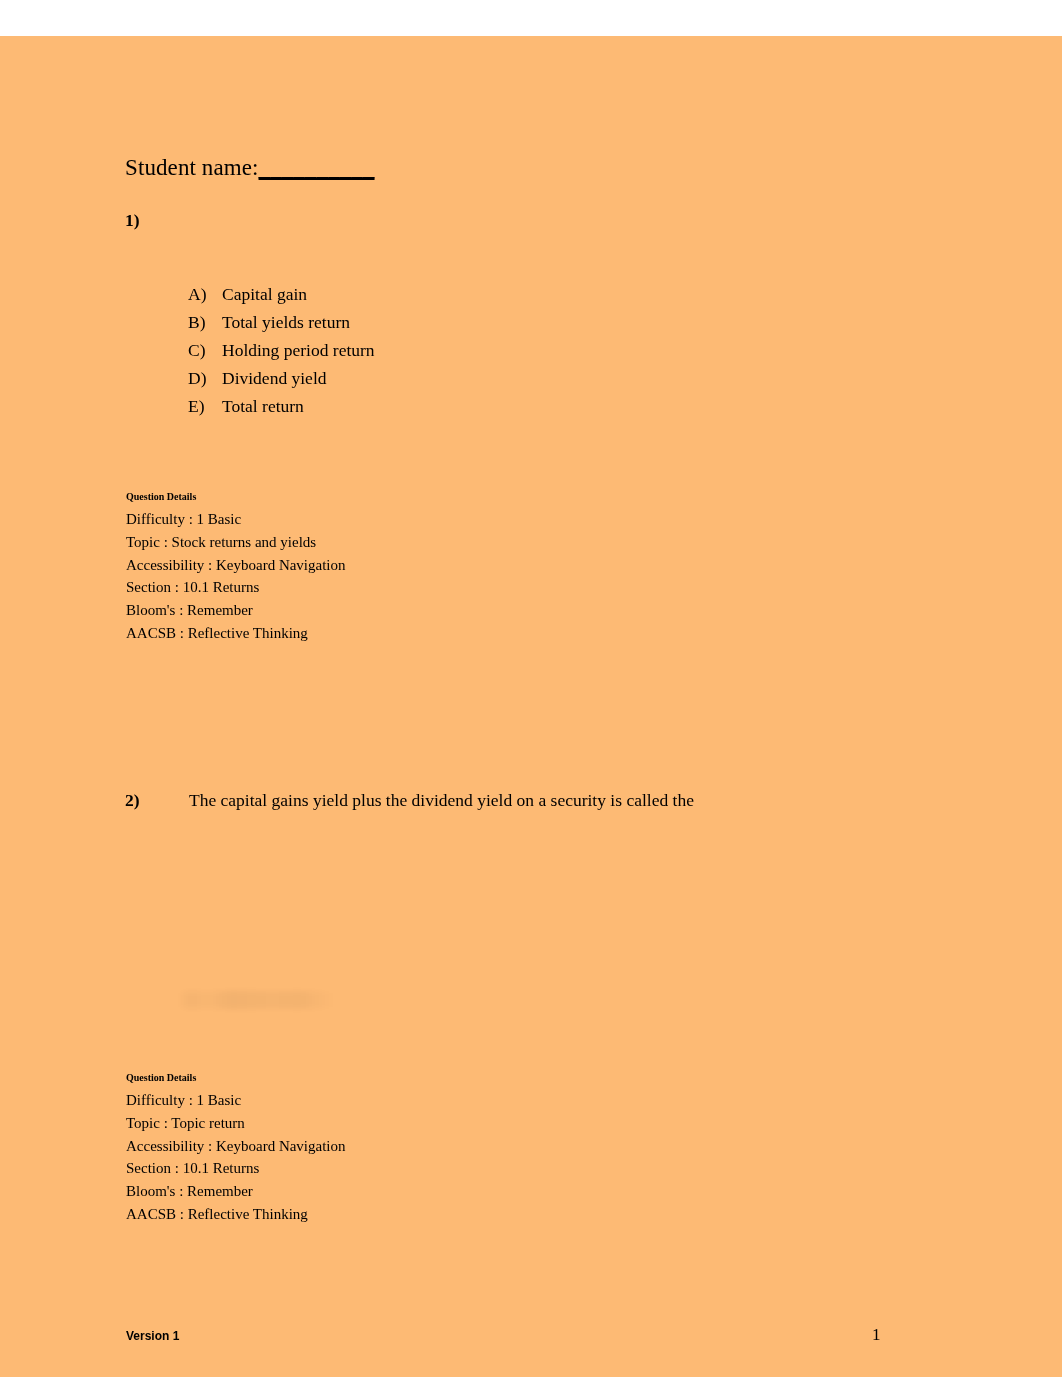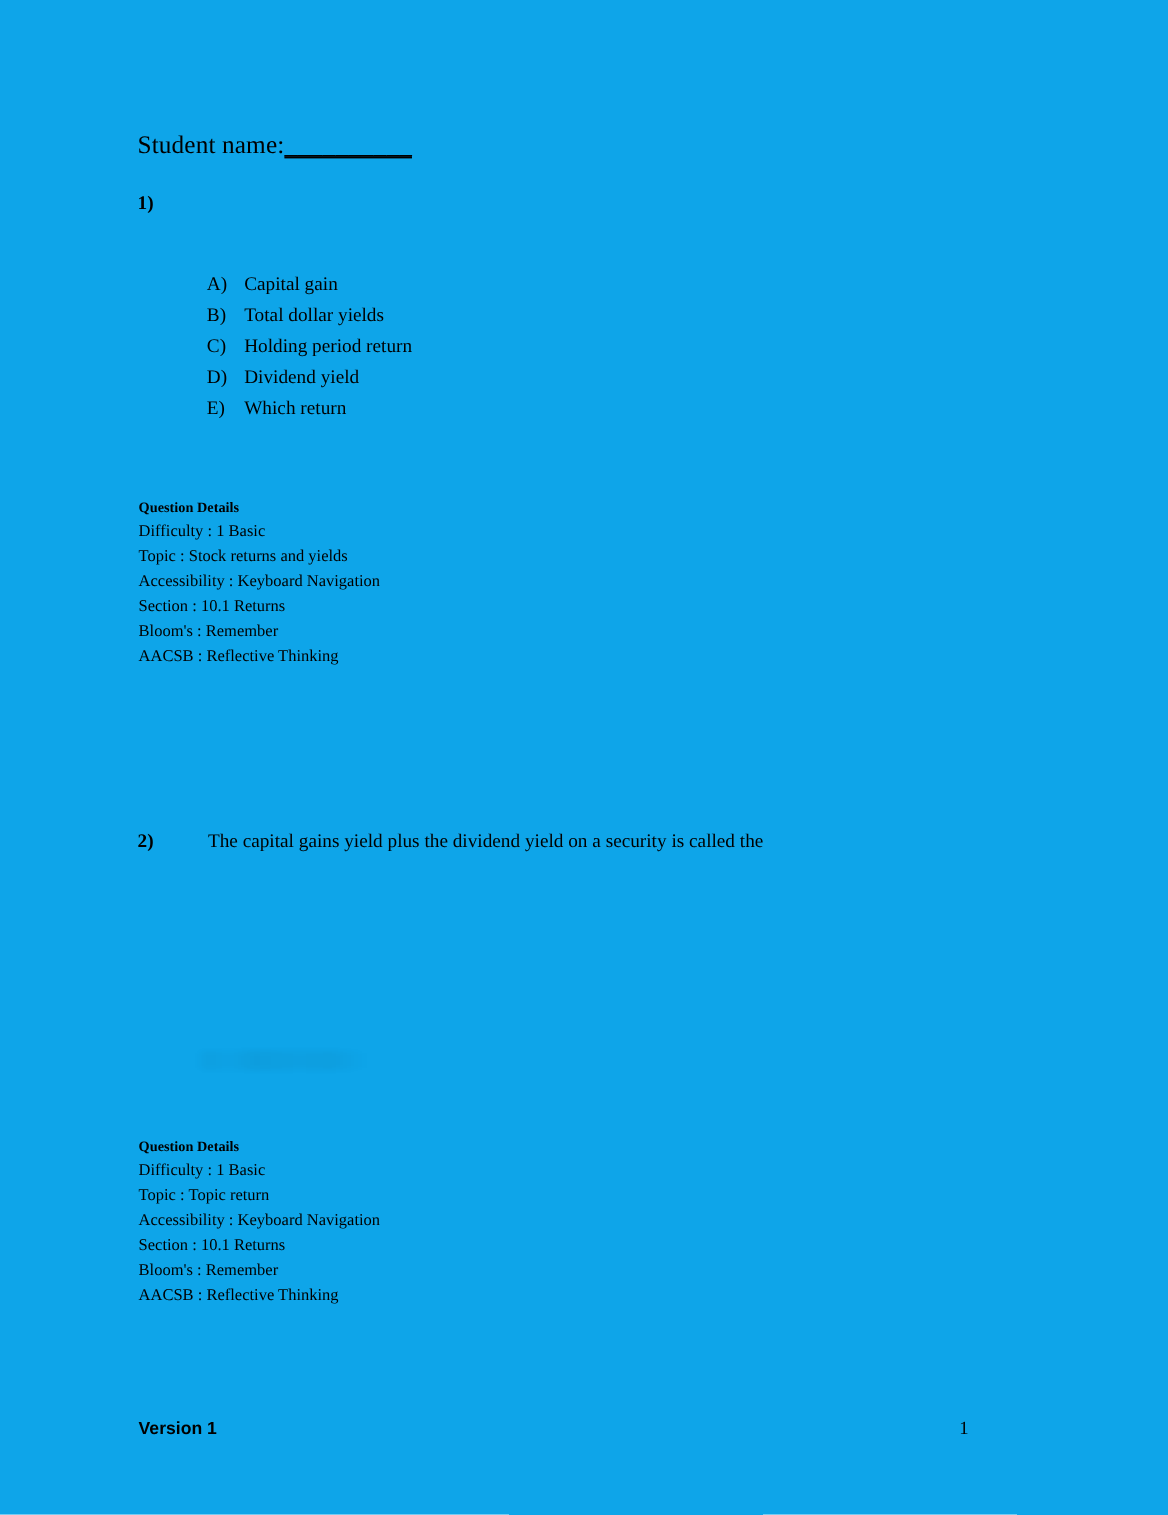--- a/index.html
+++ b/index.html
@@ -12,21 +12,22 @@
     height: 1377px;
     position: relative;
     font-family: "Liberation Serif", "DejaVu Serif", serif;
     color: #000000;
     overflow: hidden;
   }
 
   .page {
     position: absolute;
     inset: 0;
-    background: #0ea5e9;
+    background: #fdba74;
+    margin-top: 36px;
   }
 
   
   .student-name {
     position: absolute;
     left: 125px;
     top: 118px;
     font-size: 23px;
     line-height: 28px;
     white-space: nowrap;
@@ -85,21 +86,21 @@
 
   
   .details {
     position: absolute;
     left: 126px;
     font-size: 15px;
     line-height: 22.8px;
   }
   .details-title {
     font-weight: bold;
-    font-size: 13px;
+    font-size: 10px;
     line-height: 21px;
     margin-bottom: 1px;
     font-family: Liberation Serif, serif;
   }
   .details-line {
     white-space: nowrap;
   }
 
   
   .smudge {
@@ -120,21 +121,21 @@
     filter: blur(3px);
     opacity: 0.9;
   }
 
   
   .footer-version {
     position: absolute;
     left: 126px;
     top: 1289px;
     font-family: "Liberation Sans", "DejaVu Sans", sans-serif;
-    font-size: 16px;
+    font-size: 12px;
     font-weight: 600;
     line-height: 22px;
   }
   .footer-page {
     position: absolute;
     left: 872px;
     top: 1288px;
     font-size: 17px;
     line-height: 22px;
   }
@@ -154,33 +155,33 @@
     </div>
   </div>
 
   <div class="options">
     <div class="option">
       <span class="option-label">A)</span>
       <span>Capital gain</span>
     </div>
     <div class="option">
       <span class="option-label">B)</span>
-      <span>Total dollar yields</span>
+      <span>Total yields return</span>
     </div>
     <div class="option">
       <span class="option-label">C)</span>
       <span>Holding period return</span>
     </div>
     <div class="option">
       <span class="option-label">D)</span>
       <span>Dividend yield</span>
     </div>
     <div class="option">
       <span class="option-label">E)</span>
-      <span>Which return</span>
+      <span>Total return</span>
     </div>
   </div>
 
   <div class="details" style="top:450px;">
     <div class="details-title">Question Details</div>
     <div class="details-line">Difficulty : 1 Basic</div>
     <div class="details-line">Topic : Stock returns and yields</div>
     <div class="details-line">Accessibility : Keyboard Navigation</div>
     <div class="details-line">Section : 10.1 Returns</div>
     <div class="details-line">Bloom's : Remember</div>

